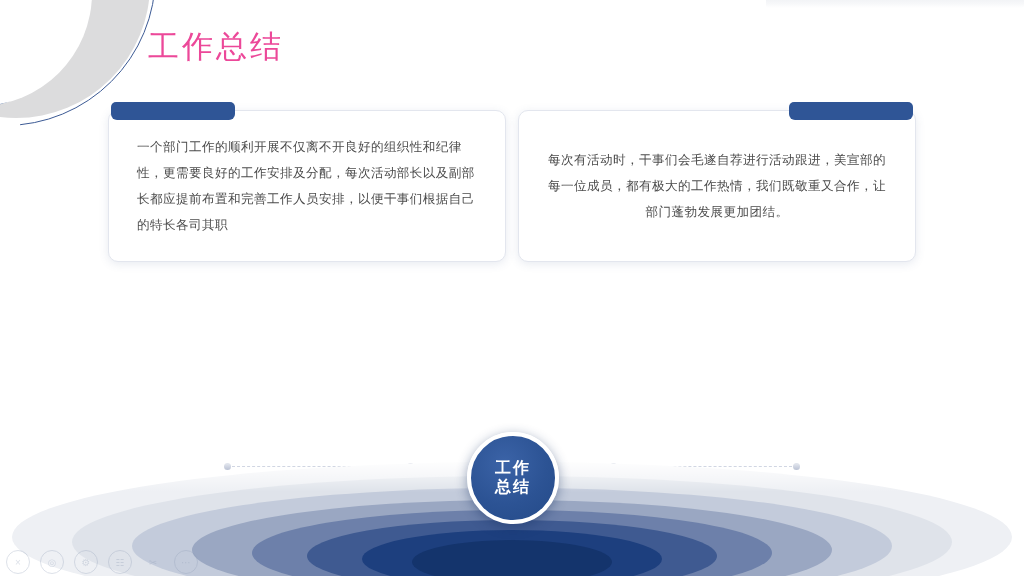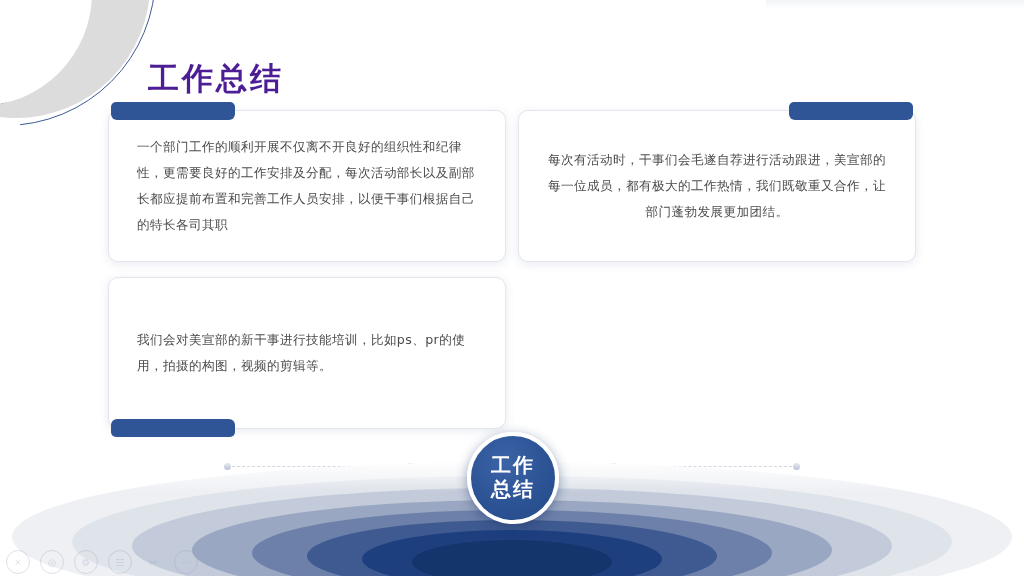--- a/index.html
+++ b/index.html
@@ -60,23 +60,22 @@
     opacity:.30;
   }
   .wm{width:22px;height:22px;border-radius:50%;border:1.3px solid #8e9cb5;
       display:flex;align-items:center;justify-content:center;
       font-size:10px;color:#8e9cb5;}
   .wm.flat{border:none;}
 
   
   .page-title{
     position:absolute;left:148px;top:26px;
-    font-size:31px;font-weight:bold;color:#4c1d95;letter-spacing:3px;
+    font-size:31px;font-weight:normal;color:#ec4899;letter-spacing:3px;
     font-family:"DejaVu Sans","Liberation Sans",sans-serif;
-    margin-top:32px;
   }
 
   
   .card{
     position:absolute;width:398px;height:152px;
     background:#ffffff;border:1px solid #e3e6ee;border-radius:10px;
     box-shadow:0 2px 10px rgba(70,90,140,.13);
     box-sizing:border-box;
   }
   .card .body{
@@ -117,21 +116,21 @@
   
   .badge{
     position:absolute;left:467px;top:432px;width:92px;height:92px;border-radius:50%;
     background:radial-gradient(circle at 40% 32%,#3b63a7 0%,#2c5394 55%,#244a88 100%);
     border:4px solid #ffffff;
     box-shadow:0 3px 12px rgba(24,50,100,.45);
     display:flex;flex-direction:column;align-items:center;justify-content:center;
     box-sizing:border-box;
   }
   .badge span{
-    display:block;color:#ffffff;font-weight:bold;font-size:20px;line-height:1.18;
+    display:block;color:#ffffff;font-weight:bold;font-size:16px;line-height:1.18;
     letter-spacing:2px;
     font-family:"DejaVu Sans","Liberation Sans",sans-serif;
   }
 </style>
 </head>
 <body>
 
 <div class="stage">
 
   <div class="deco-layer">
@@ -151,26 +150,20 @@
     </div>
   </div>
 
   <div class="card tl" id="card-tl">
     <div class="tab"></div>
     <div class="body">
       <p class="align-left">一个部门工作的顺利开展不仅离不开良好的组织性和纪律性，更需要良好的工作安排及分配，每次活动部长以及副部长都应提前布置和完善工作人员安排，以便干事们根据自己的特长各司其职</p>
     </div>
   </div>
 
-  <div class="card bl" id="card-bl">
-    <div class="tab"></div>
-    <div class="body">
-      <p class="align-left">我们会对美宣部的新干事进行技能培训，比如ps、pr的使用，拍摄的构图，视频的剪辑等。</p>
-    </div>
-  </div>
 
 
   <div class="conn" id="conn-left">
     <span class="dot"></span>
     <span class="dash"></span>
     <span class="dot"></span>
   </div>
   <div class="conn" id="conn-right">
     <span class="dot"></span>
     <span class="dash"></span>

